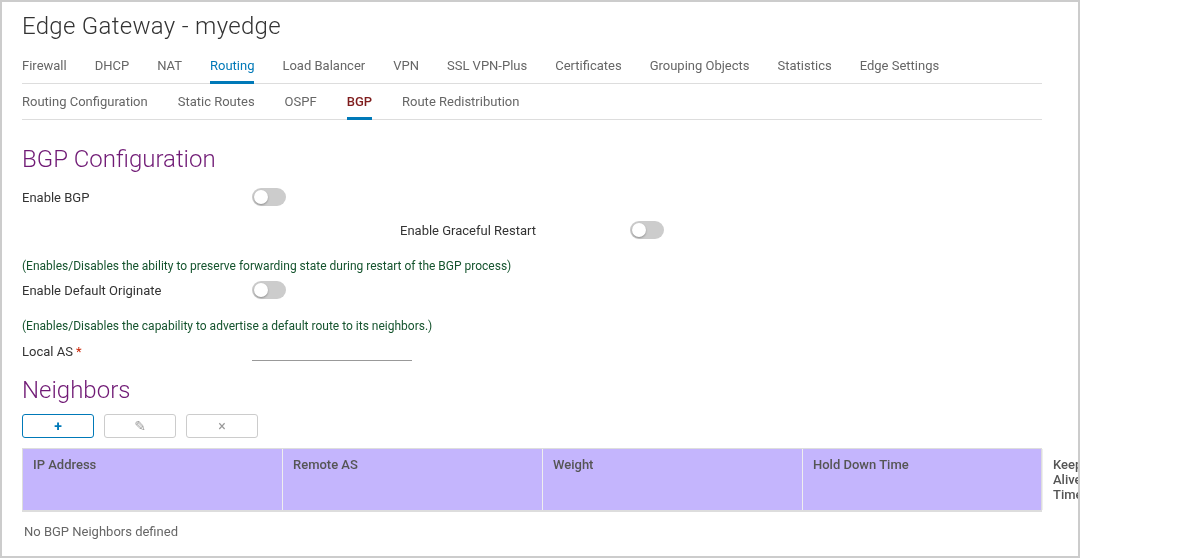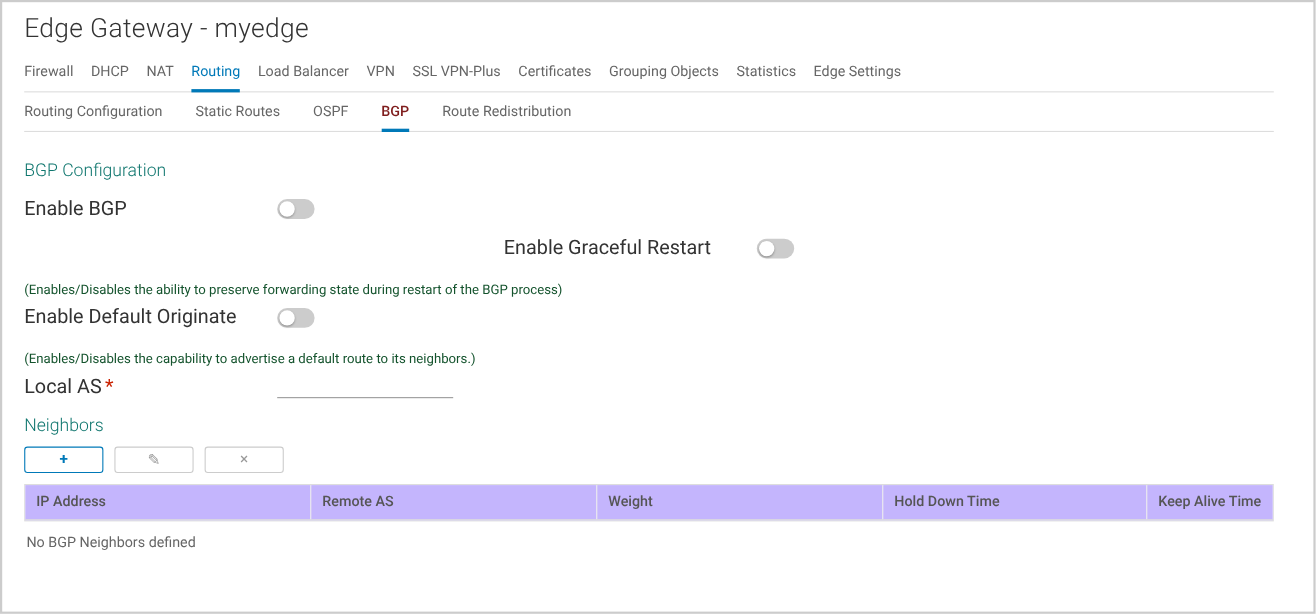--- a/index.html
+++ b/index.html
@@ -3,37 +3,37 @@
   <meta charset="utf-8">
   <style>
     * { box-sizing: border-box; margin: 0; padding: 0; }
     body {
       font-family: -apple-system, BlinkMacSystemFont, "Segoe UI", Roboto, Helvetica, Arial, sans-serif;
       background: #fff;
       color: #333;
       font-size: 13px;
     }
     .window {
-      width: 1196px;
+      width: 1080px;
       height: 558px;
       border: 2px solid #ccc;
       padding: 10px 36px 0 20px;
       position: relative;
       overflow: hidden;
     }
     .page-title {
       font-size: 24px;
       font-weight: 300;
       color: #333;
       margin-bottom: 10px;
       letter-spacing: 0.3px;
     }
     .tabs {
       display: flex;
-      gap: 16px;
+      gap: 28px;
       border-bottom: 1px solid #ddd;
       padding-bottom: 0;
       margin-bottom: 0;
     }
     .tab {
       padding: 8px 0 10px 0;
       color: #666;
       cursor: pointer;
       position: relative;
       font-size: 13px;
@@ -66,34 +66,34 @@
       font-weight: 500;
     }
     .subtab.active::after {
       content: "";
       position: absolute;
       left: 0; right: 0; bottom: -1px;
       height: 3px;
       background: #0079b8;
     }
     .section-title {
-      font-size: 16px;
+      font-size: 24px;
       font-weight: 300;
-      color: #0f766e;
+      color: #701a75;
       margin-top: 25px;
       margin-bottom: 15px;
     }
     .form-row {
       display: flex;
       align-items: center;
       margin-bottom: 15px;
     }
     .form-label {
       width: 230px;
-      font-size: 18px;
+      font-size: 13px;
       color: #333;
     }
     .form-label .required {
       color: #c92100;
       margin-left: 3px;
     }
     .help-text {
       font-size: 12px;
       color: #14532d;
       margin-bottom: 8px;

